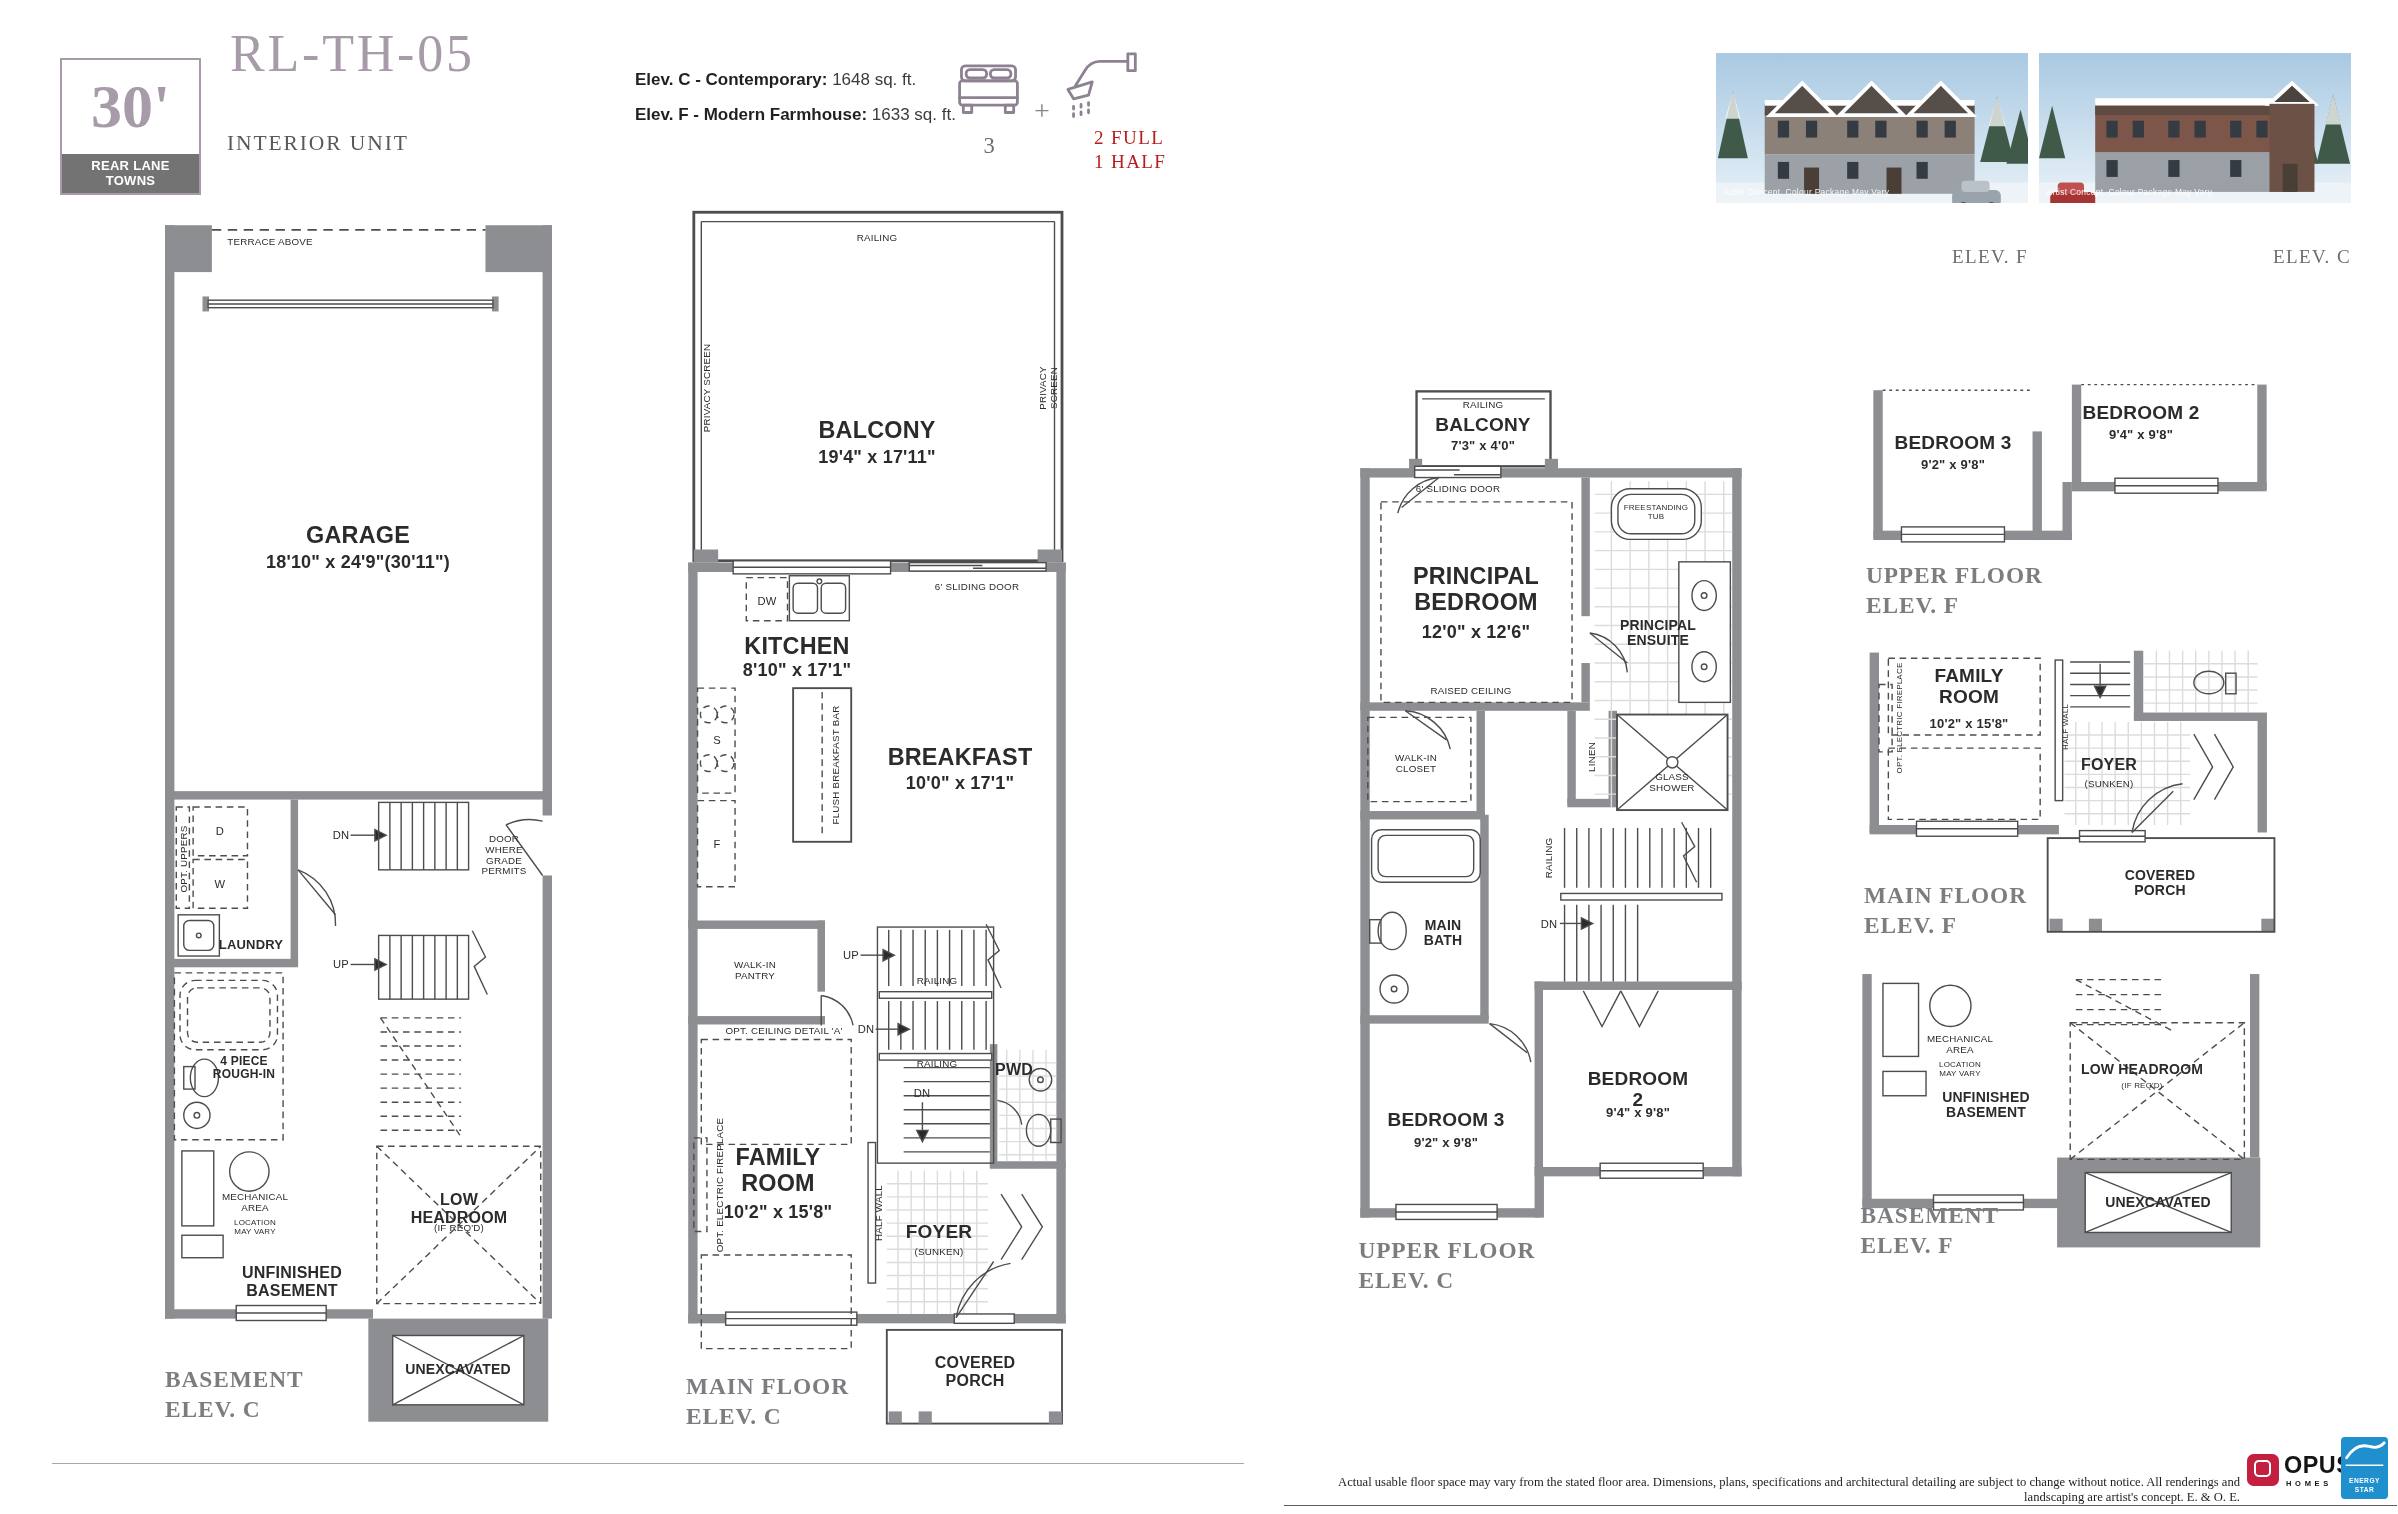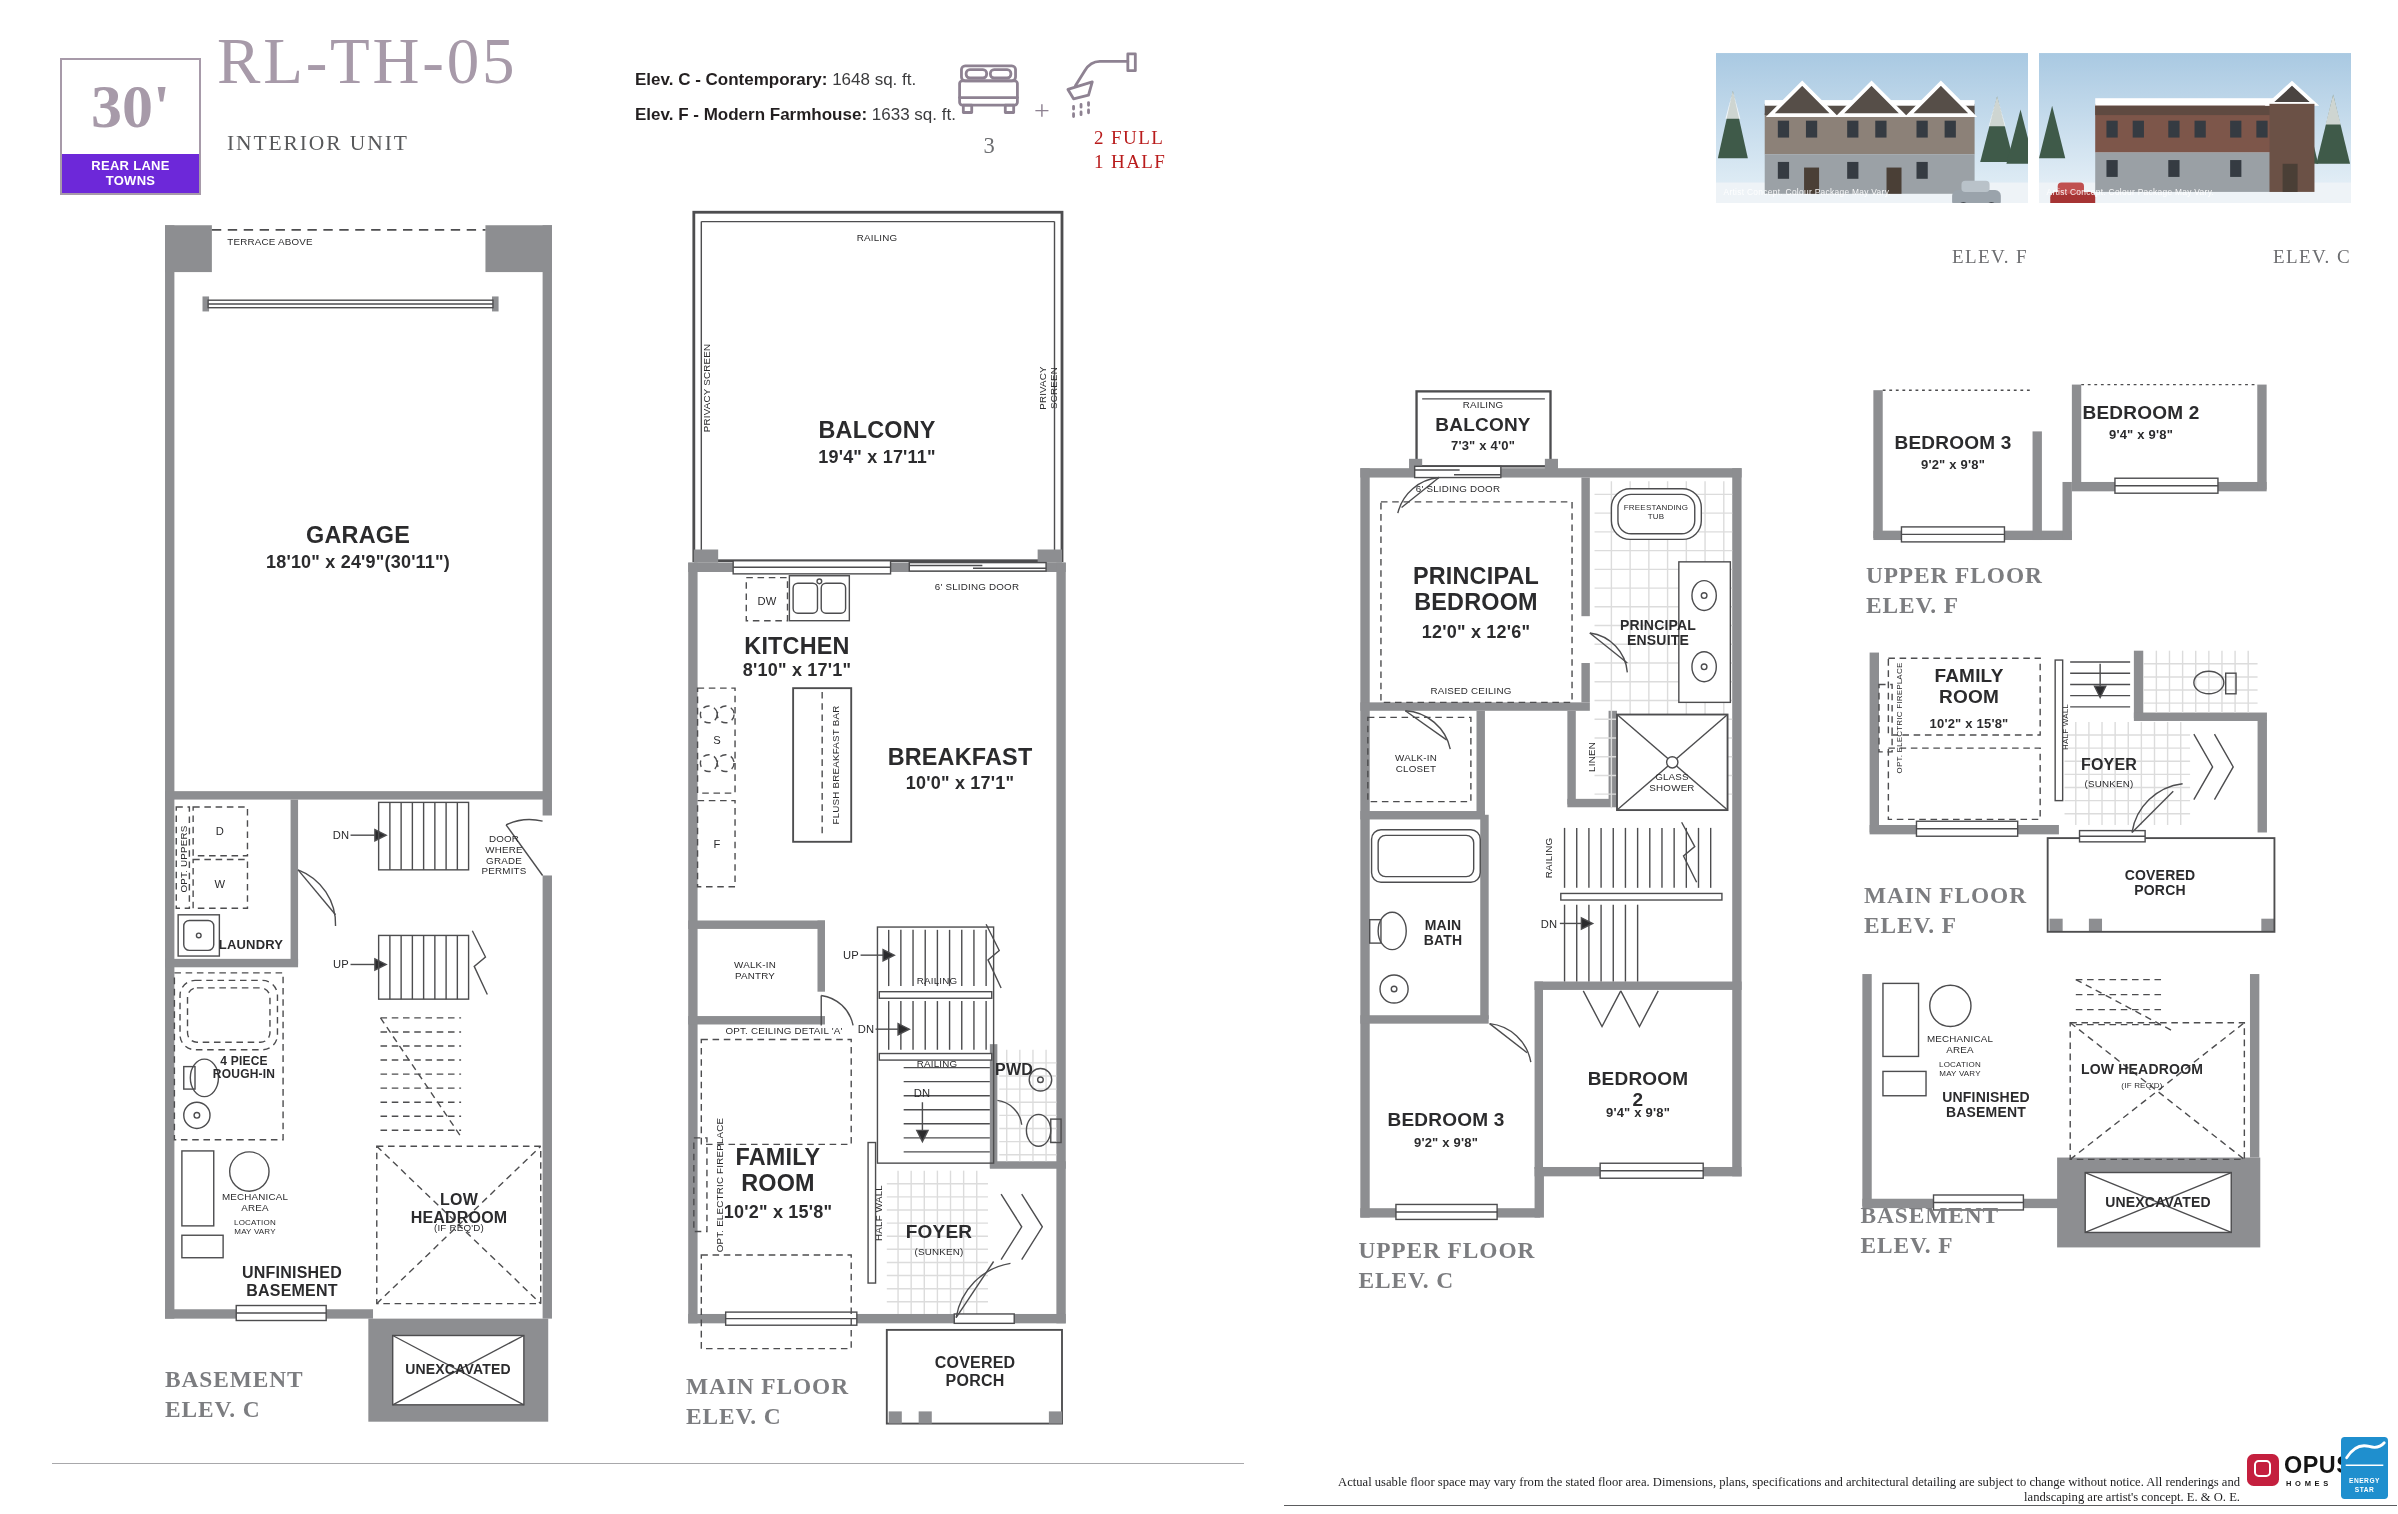--- a/index.html
+++ b/index.html
@@ -3,25 +3,25 @@
 <meta charset="utf-8">
 <style>
   html,body{margin:0;padding:0}
   body{position:relative;width:2399px;height:1515px;background:#ffffff;
        font-family:"Liberation Sans",sans-serif;overflow:hidden;color:#2b2b2d}
   .abs{position:absolute}
   
   .badge{position:absolute;left:60px;top:58px;width:141px;height:137px;border:2.8px solid #a79aa9;background:#fff;box-sizing:border-box}
   .badge-num{position:absolute;left:0;top:1.9px;width:100%;height:90px;display:flex;align-items:center;justify-content:center;
              font-family:"Liberation Serif",serif;font-weight:700;font-size:62px;color:#a79aa9}
-  .badge-band{position:absolute;left:0;bottom:0;width:100%;height:39px;background:#6d28d9;color:#fff;
+  .badge-band{position:absolute;left:0;bottom:0;width:100%;height:39px;background:#737373;color:#fff;
               display:flex;align-items:center;justify-content:center;text-align:center;
               font-size:13px;font-weight:700;line-height:1.12;white-space:pre-line;letter-spacing:0.3px}
-  .title{position:absolute;left:217px;top:24px;font-family:"Liberation Serif",serif;font-weight:400;
-         font-size:65px;color:#a79aa9;letter-spacing:2.8px}
+  .title{position:absolute;left:230px;top:24px;font-family:"Liberation Serif",serif;font-weight:400;
+         font-size:52px;color:#a79aa9;letter-spacing:2.8px}
   .subtitle{position:absolute;left:227px;top:131px;font-family:"Liberation Serif",serif;font-weight:400;
             font-size:21.5px;color:#58595b;letter-spacing:1.9px}
   .spec{position:absolute;left:635px;top:71px;font-size:17px;color:#3c3c3e;line-height:1.1}
   .spec .row{margin-bottom:16px}
   .spec b{color:#231f20}
   .fig-num{position:absolute;font-family:"Liberation Serif",serif;font-size:22.5px;color:#6d6e71;transform:translate(-50%,-50%)}
   .plus{position:absolute;font-family:"Liberation Serif",serif;font-size:28px;color:#8e8292;transform:translate(-50%,-50%)}
   .baths{position:absolute;font-family:"Liberation Serif",serif;font-size:19px;color:#b91c1c;
          letter-spacing:1.4px;line-height:1.25;white-space:pre-line}
   

